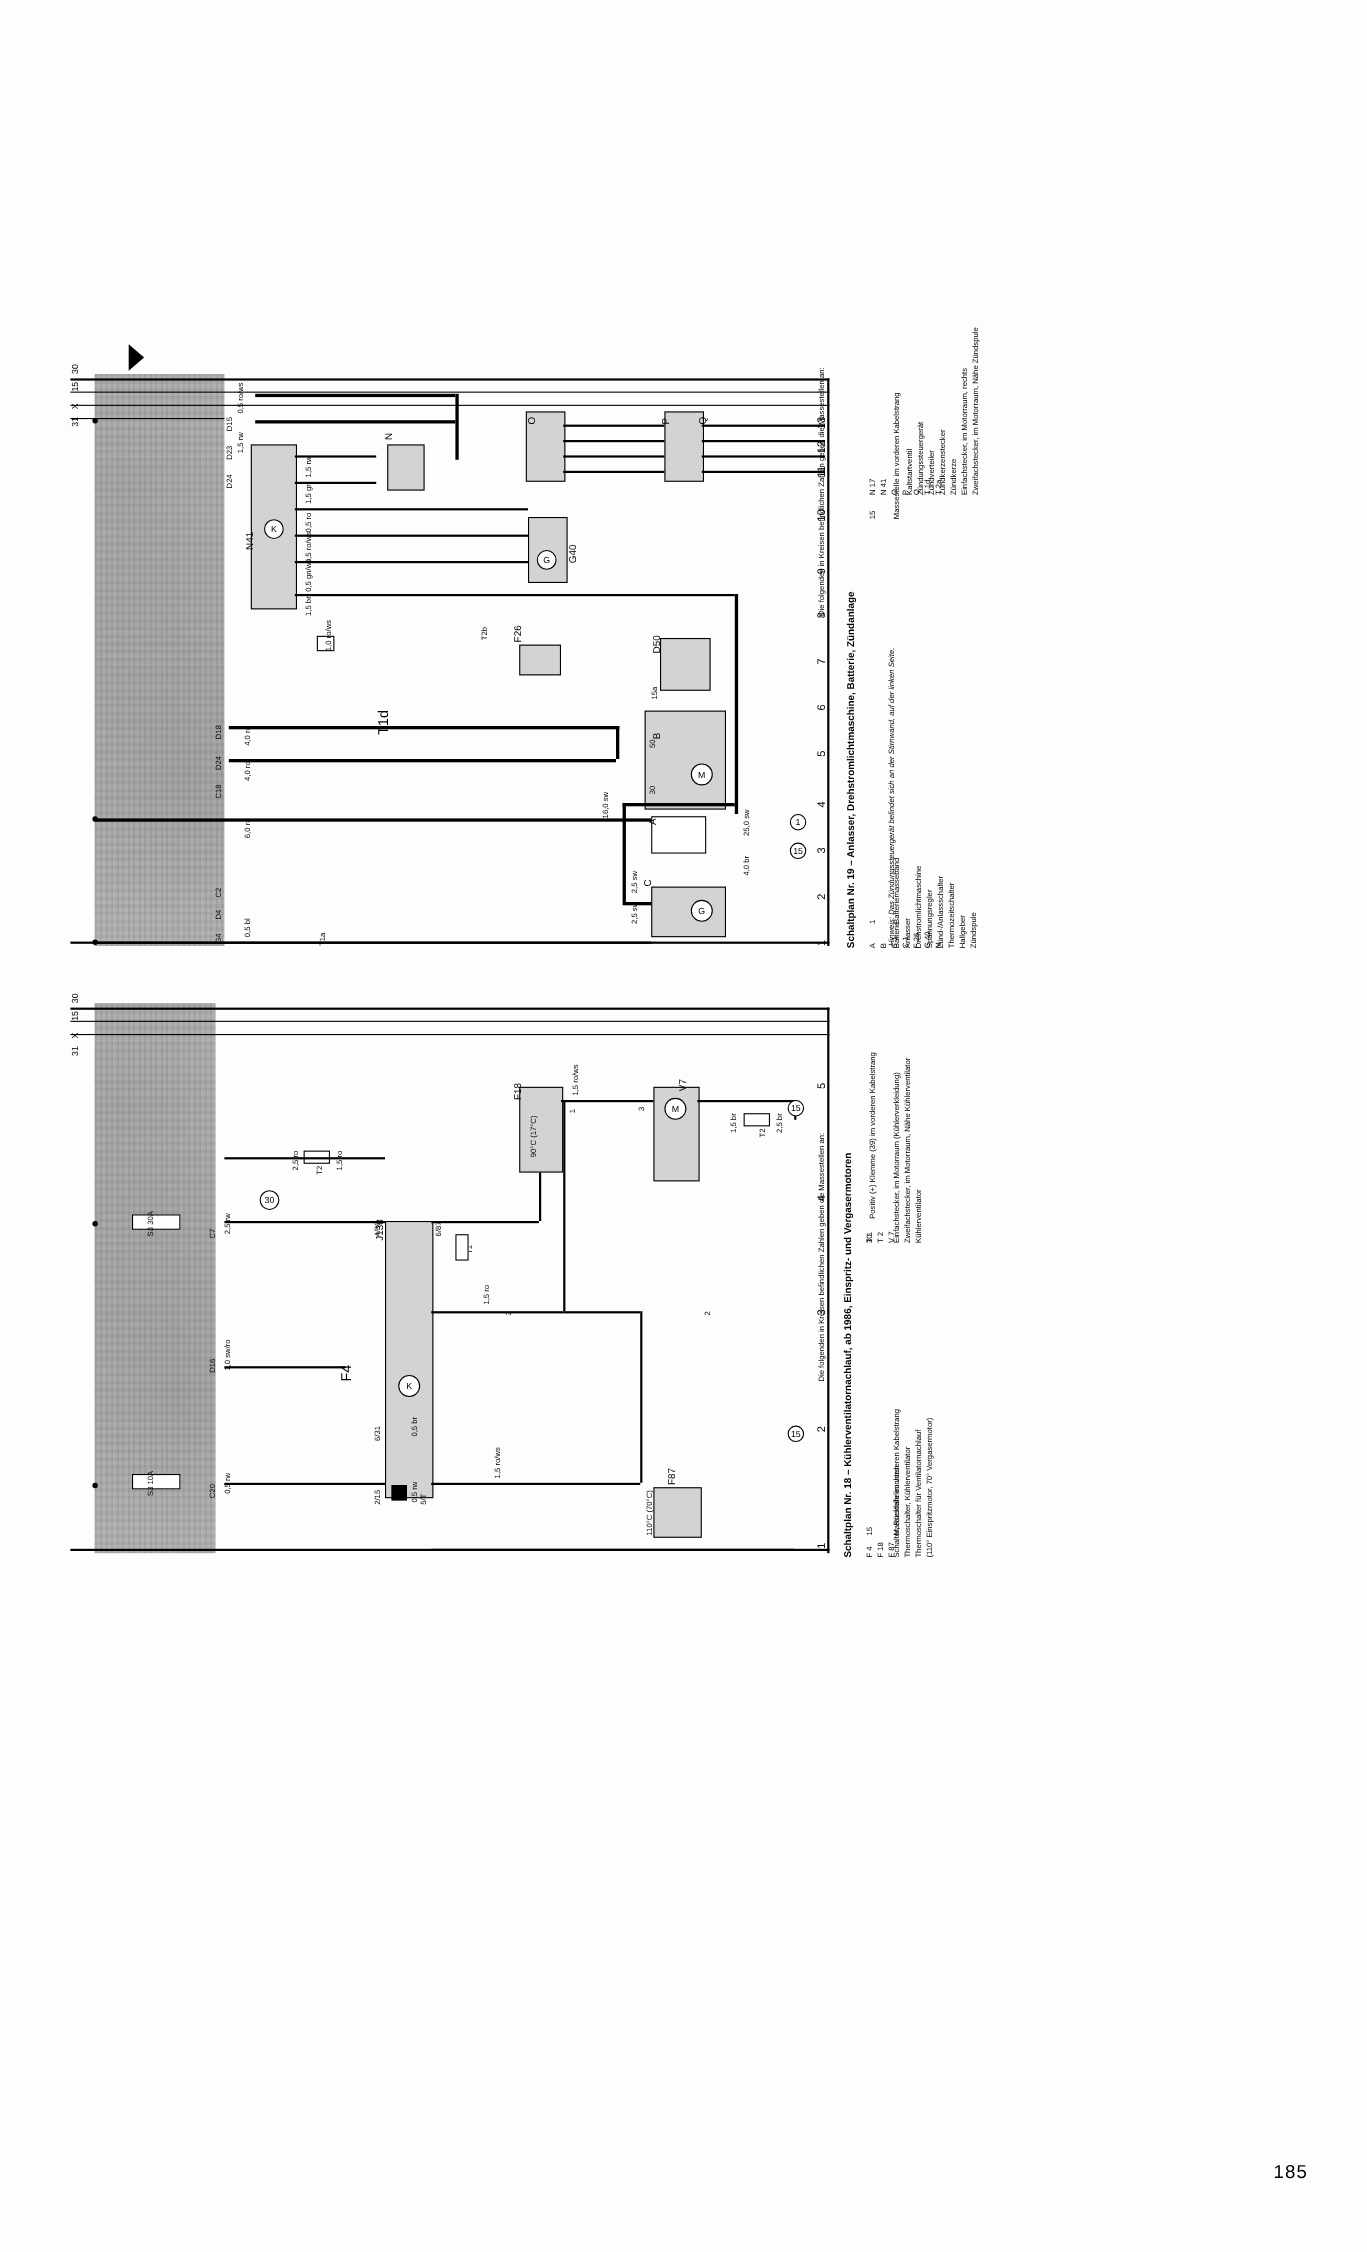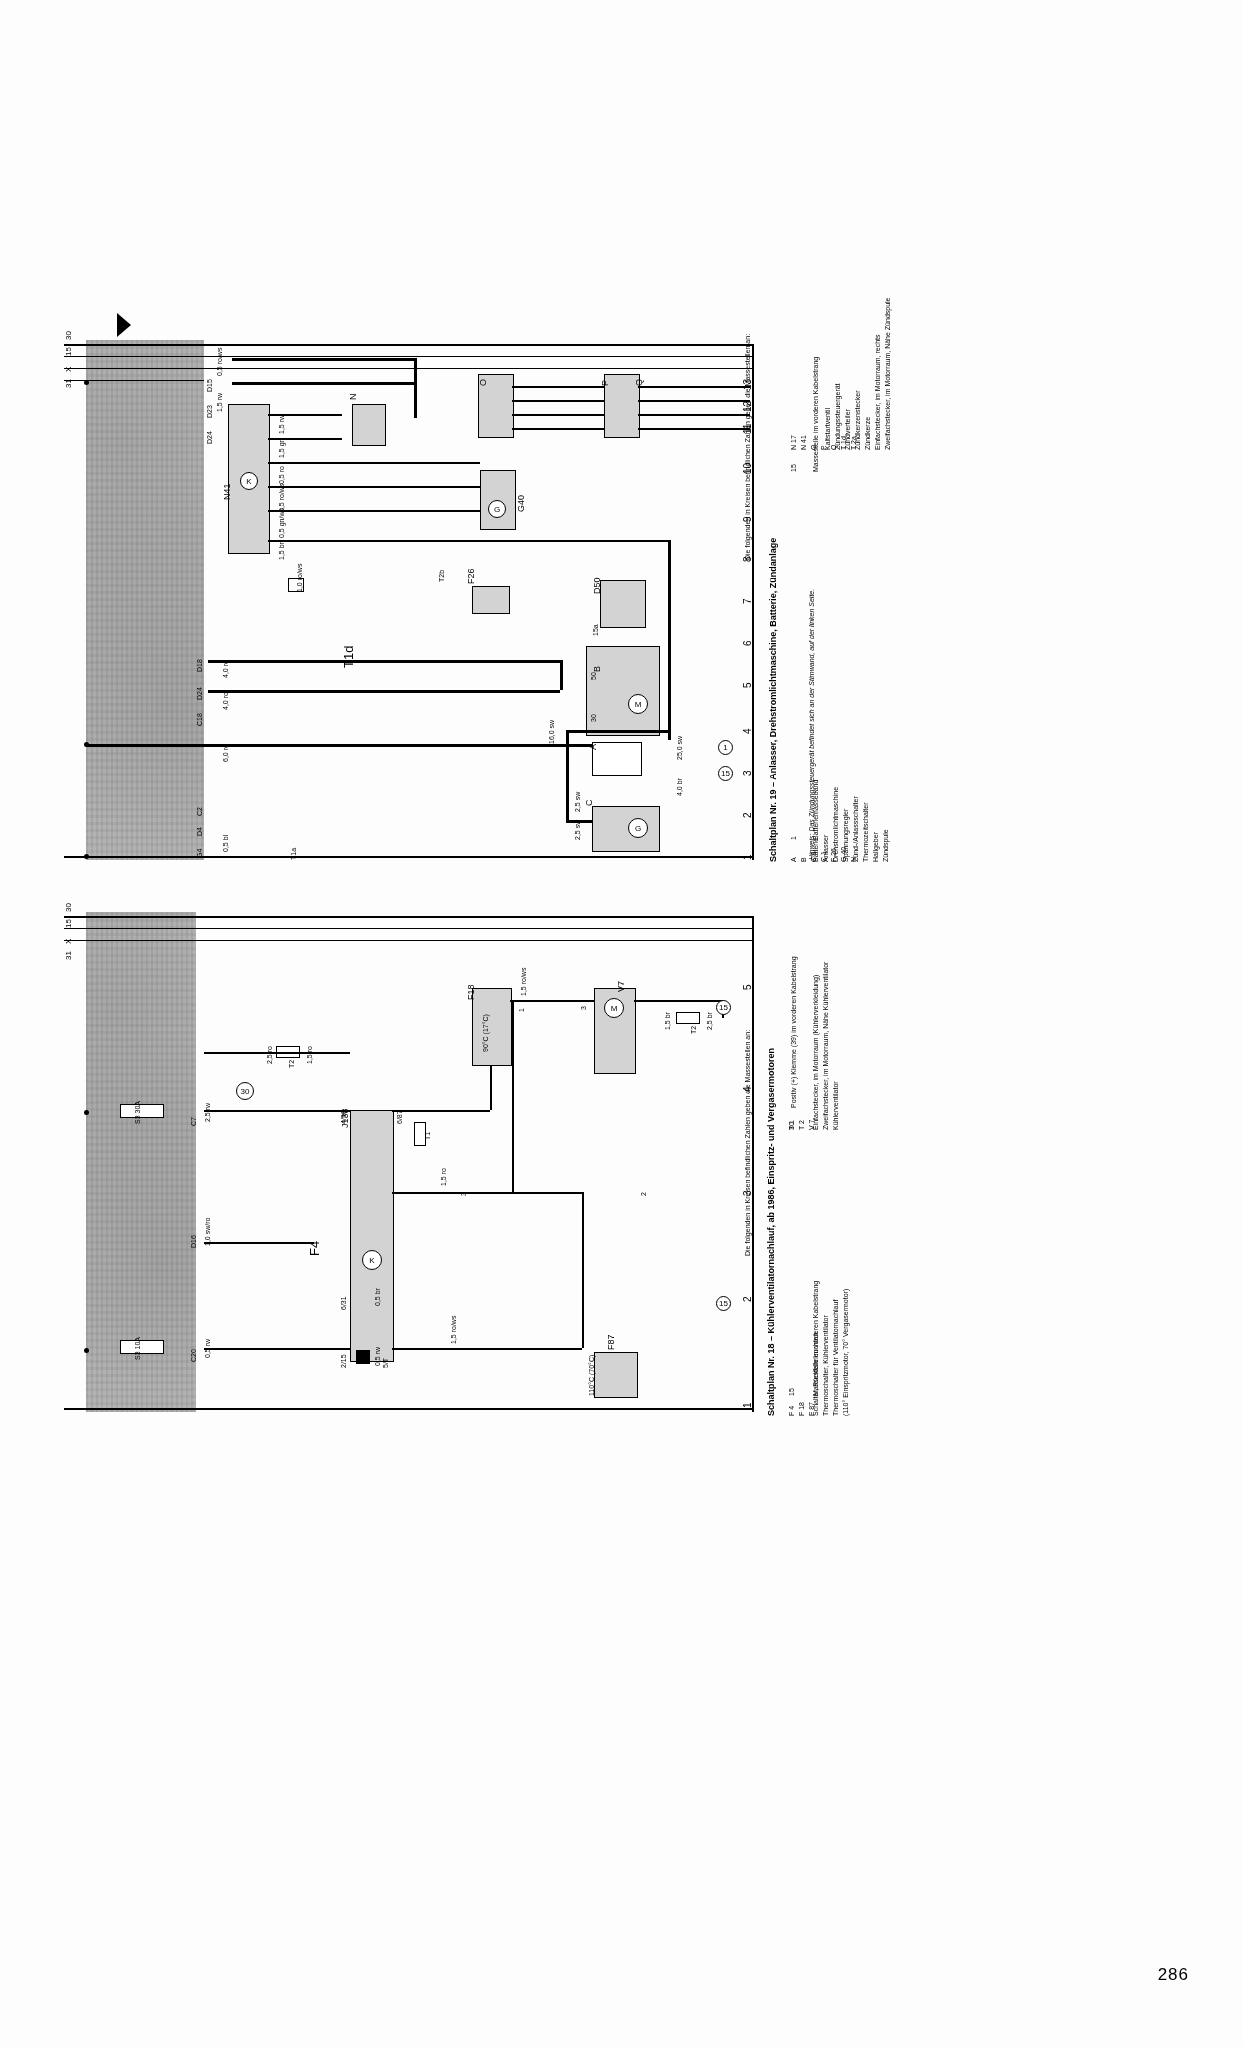--- a/index.html
+++ b/index.html
@@ -431,15 +431,15 @@
     </div>
 
     <div class="rot xtiny" style="left:744px; top:1256px;">Die folgenden in Kreisen befindlichen Zahlen geben die Massestellen an:</div>
     <div class="rot xtiny" style="left:788px; top:1396px;">15</div>
     <div class="rot xtiny" style="left:812px; top:1396px;">Massestelle im vorderen Kabelstrang</div>
     <div class="rot xtiny" style="left:788px; top:1130px;">30</div>
 
     <div class="rot xtiny" style="left:790px; top:1108px;">Positiv (+) Klemme (39) im vorderen Kabelstrang</div>
   </div>
 
-  <div class="pnum">286</div>
+  <div class="pnum">185</div>
 
 </div>
 
 </body></html>

